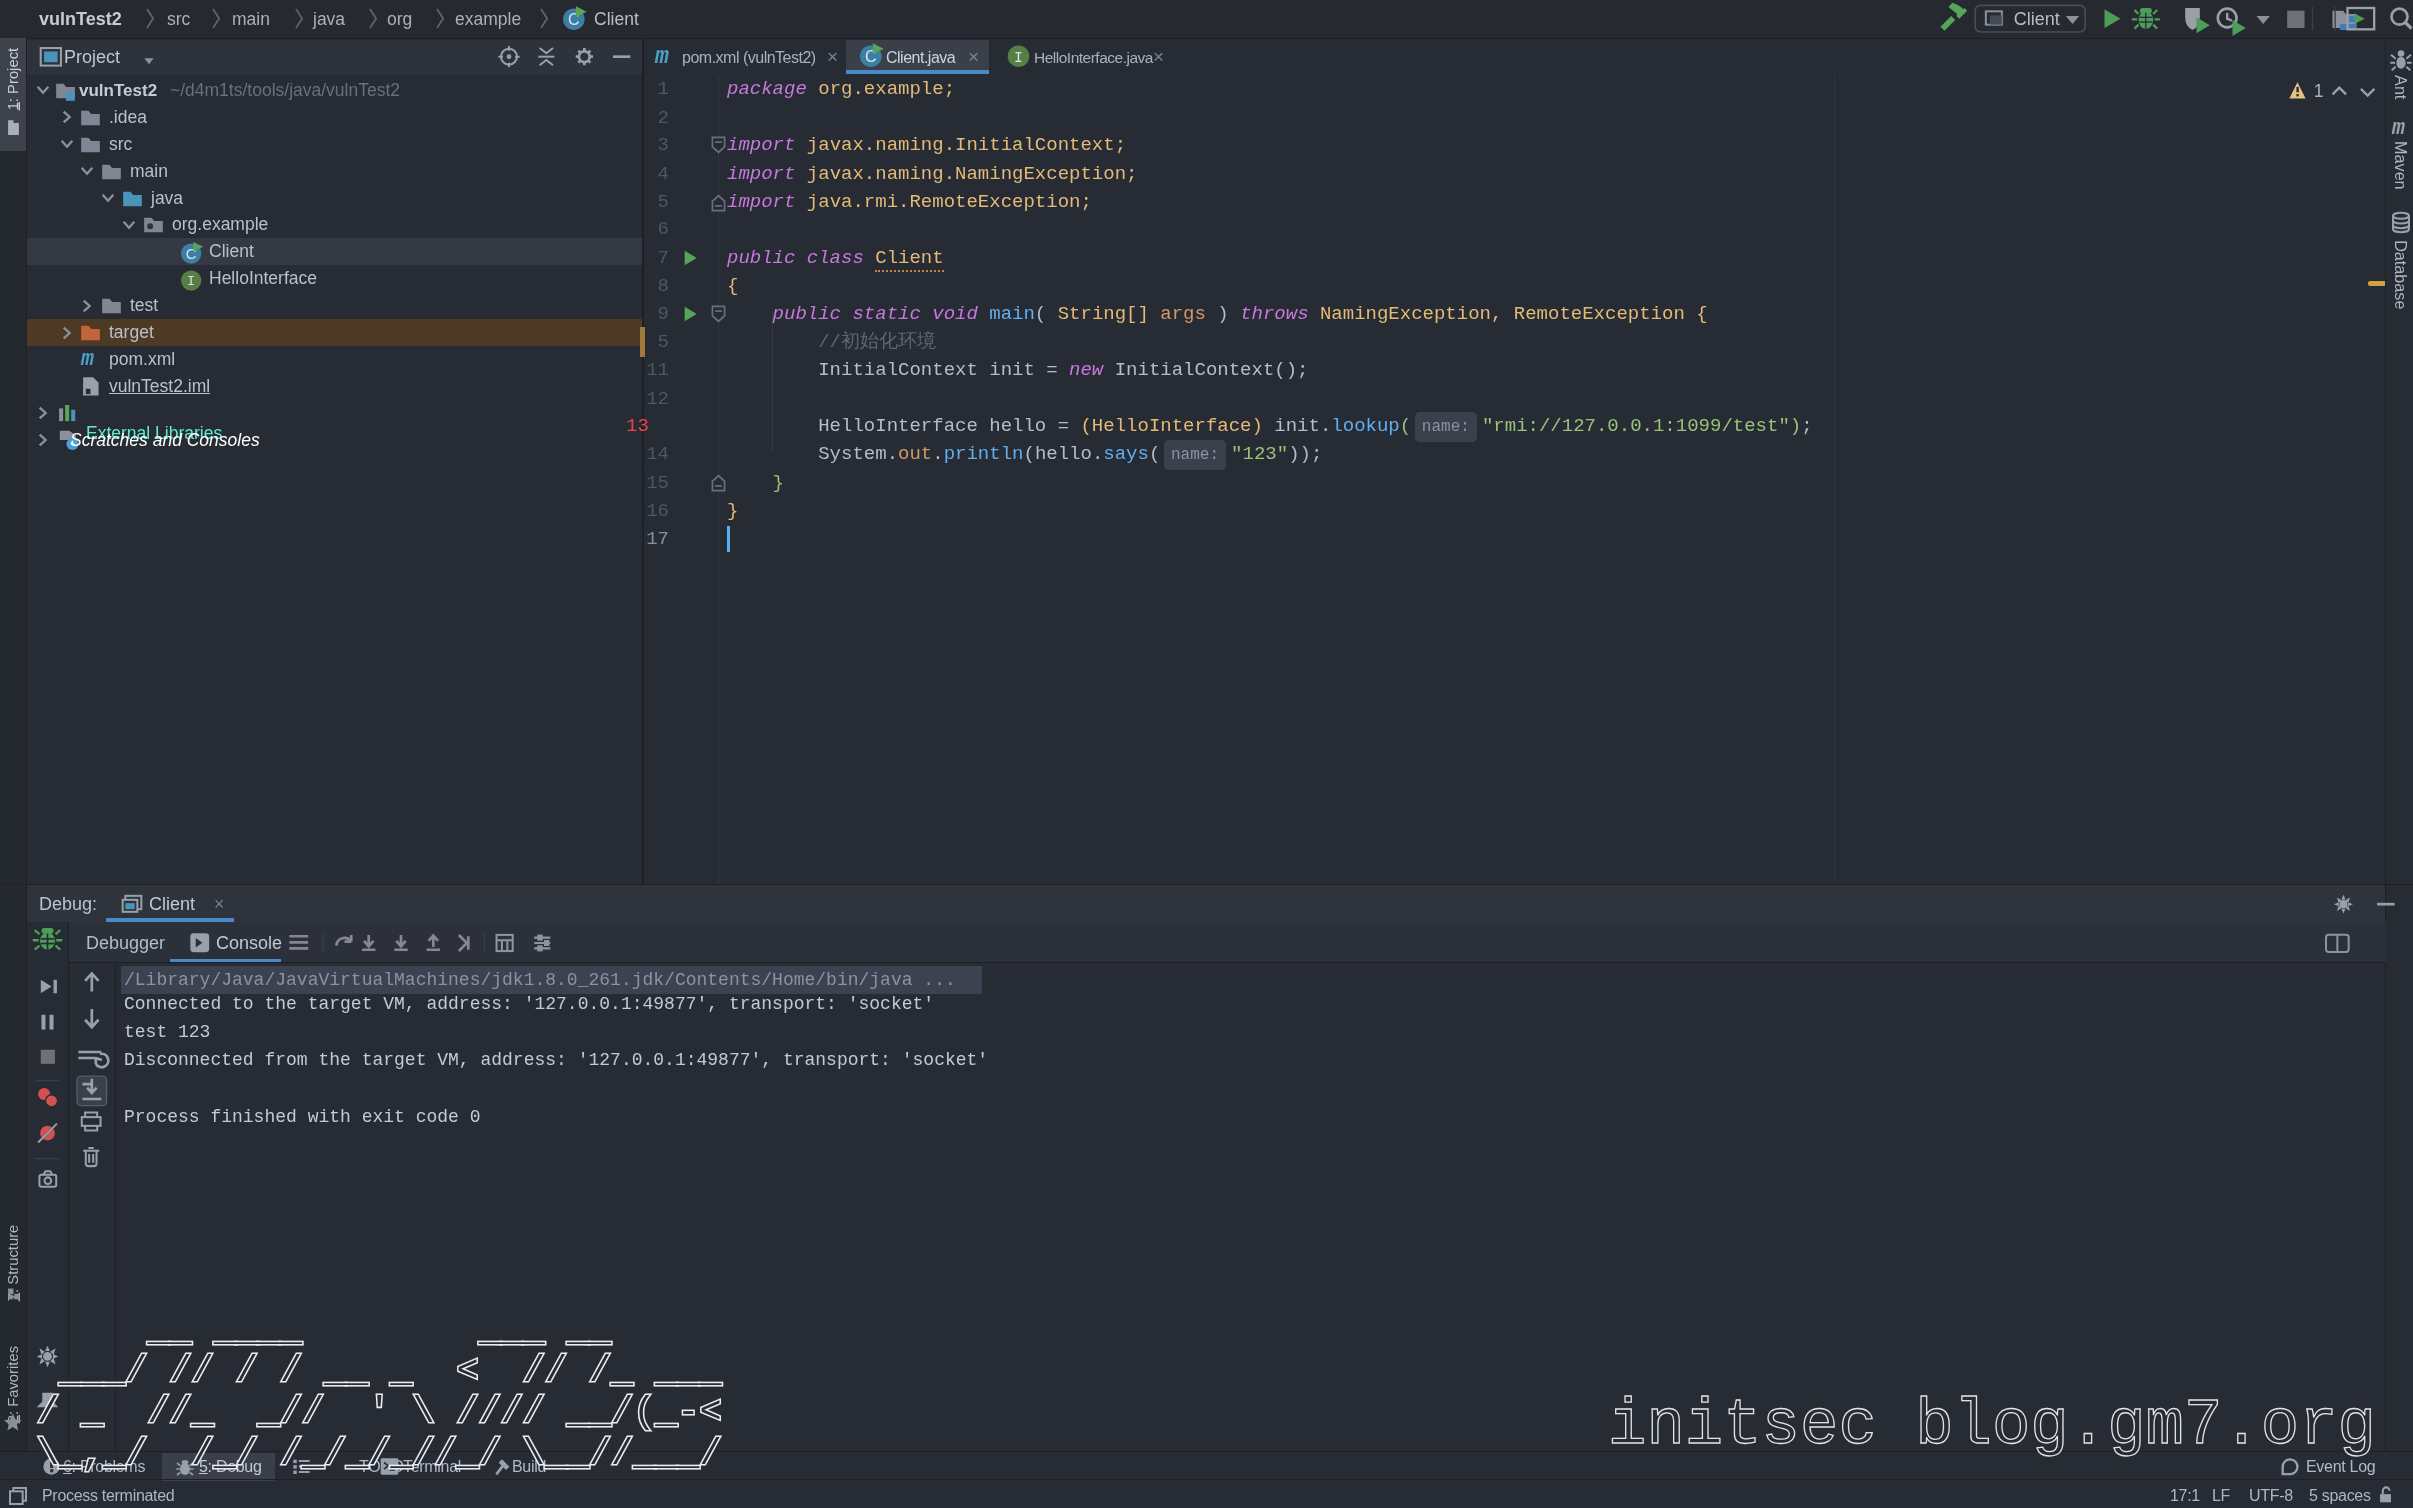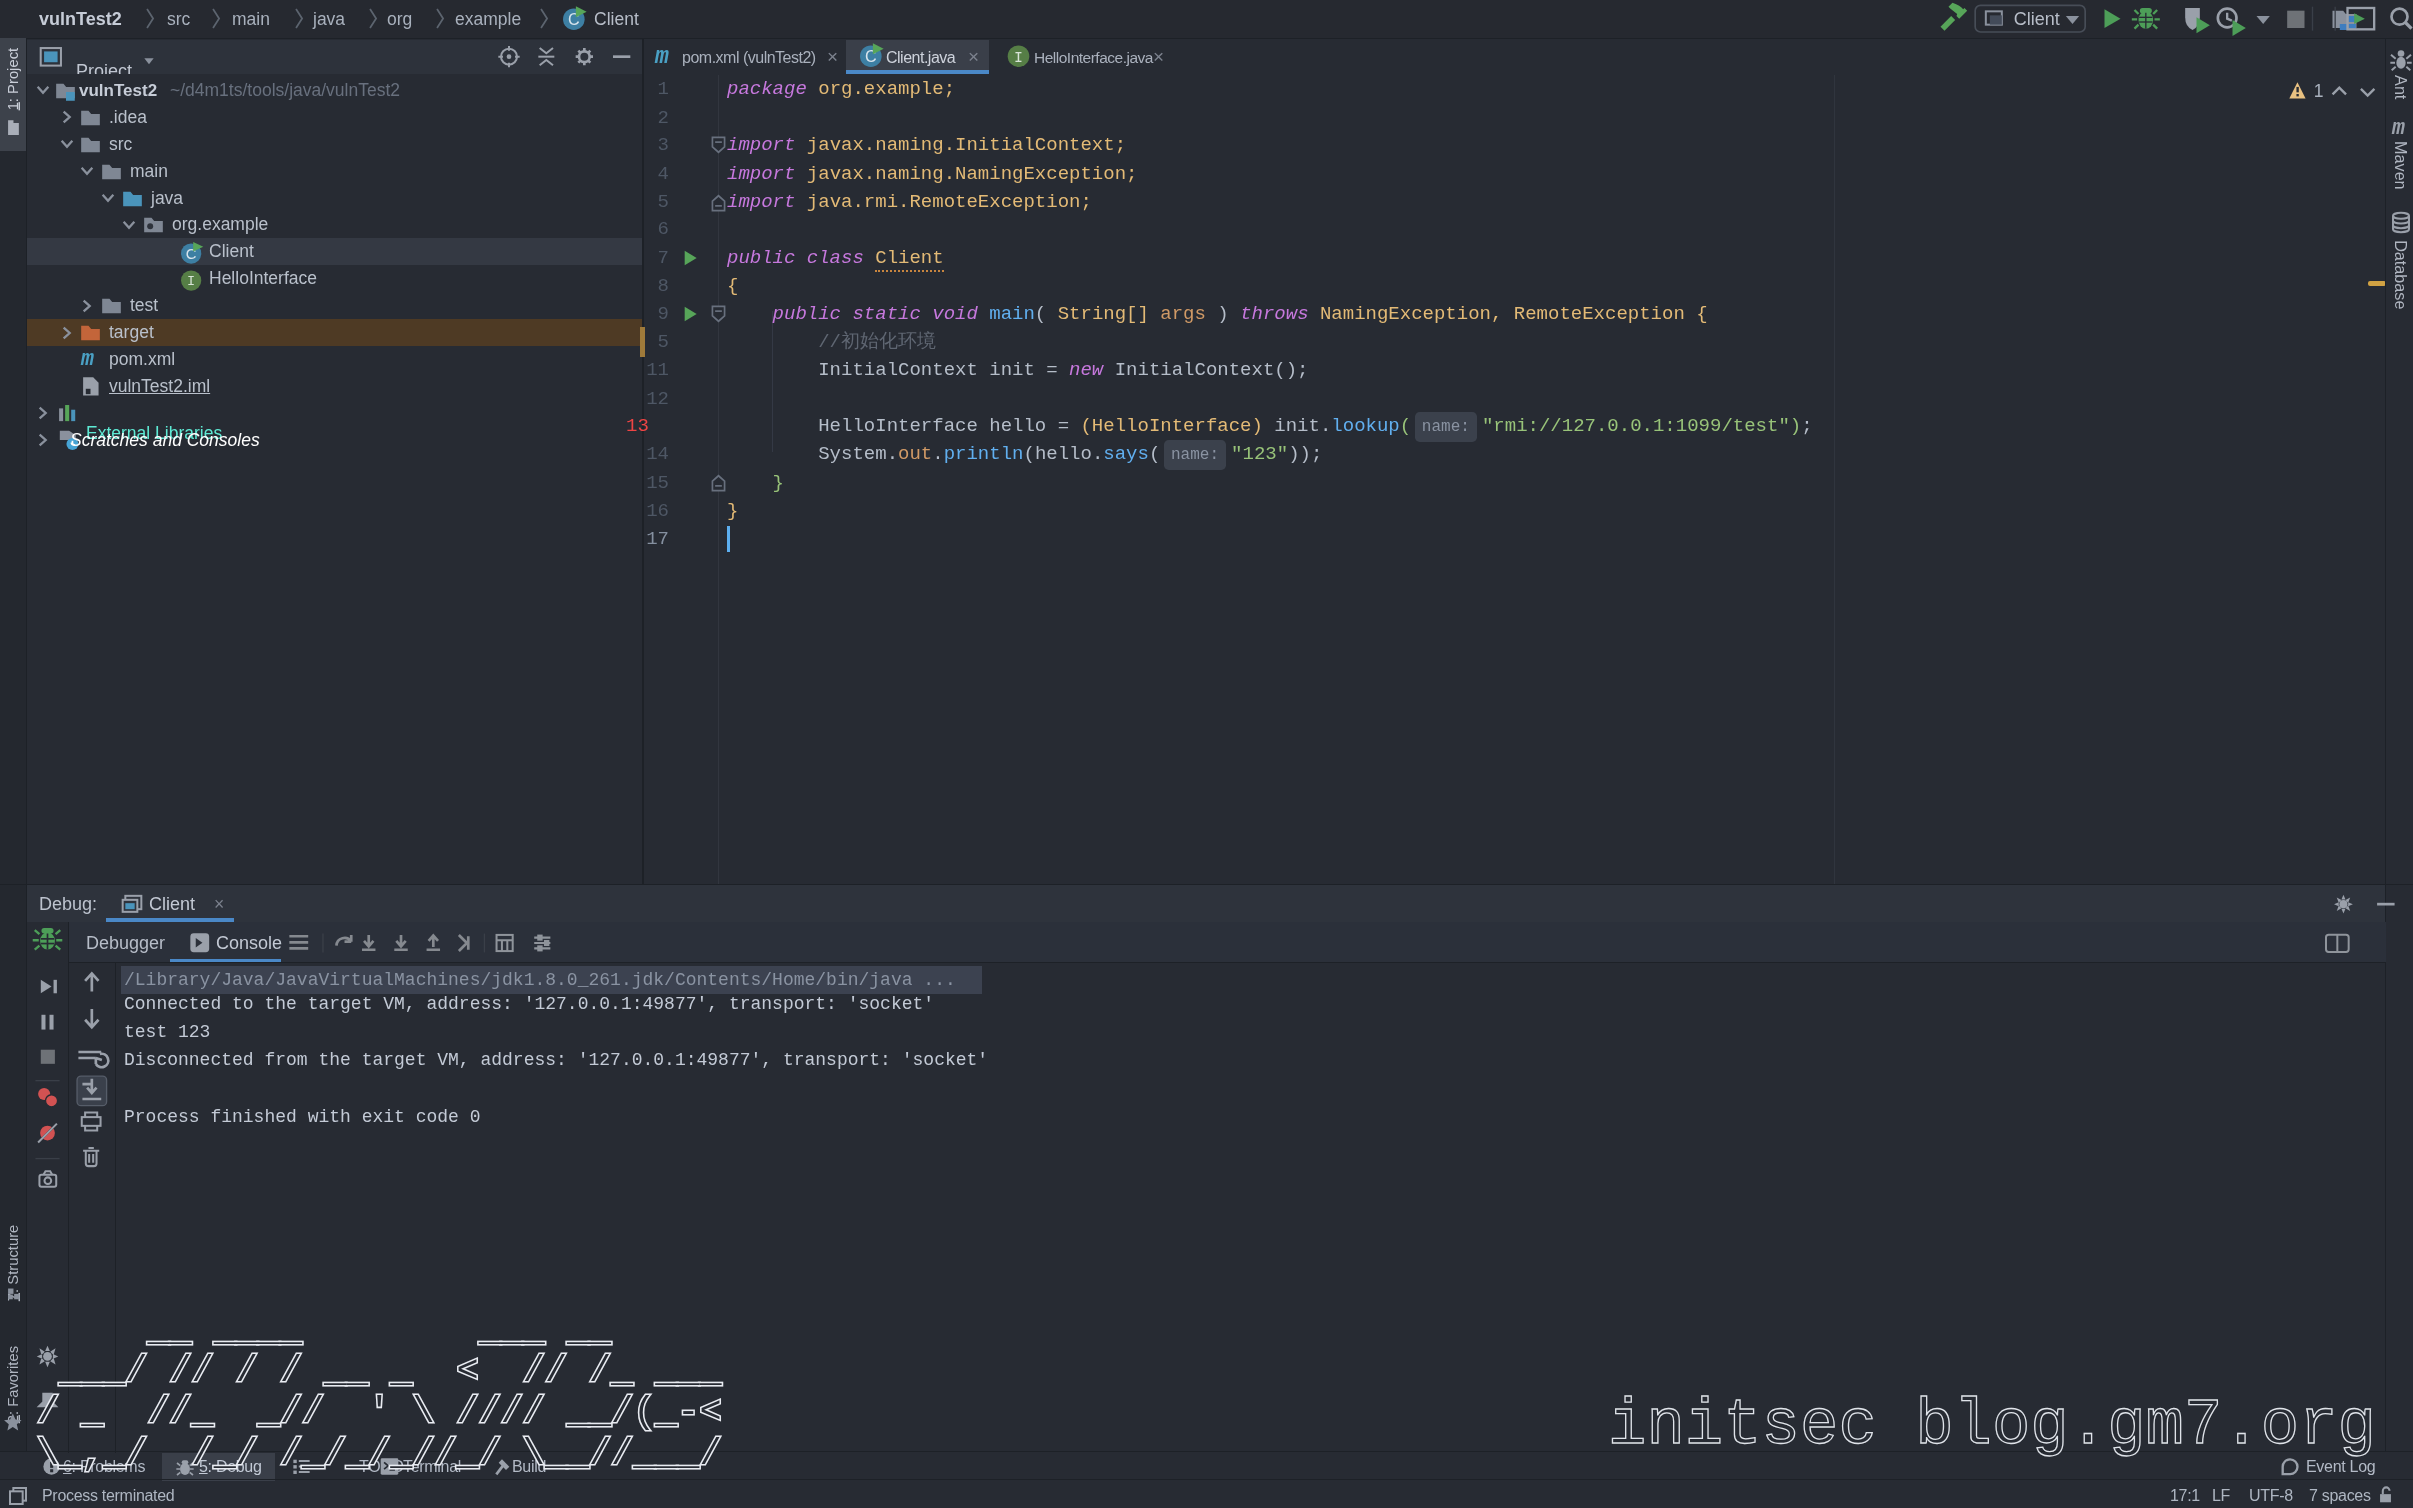--- a/index.html
+++ b/index.html
@@ -105,21 +105,21 @@
   <line x1="93" y1="34" x2="102" y2="43" stroke="#9aa0aa" stroke-width="5"></line>
 </svg>
 
 <div class="abs line" style="left:0;top:38px;width:2413px;height:1.3px;"></div>
 <div class="abs" style="left:25.6px;top:40px;width:616px;height:34px;background:#2d323b;"></div>
 
 <svg class="abs" width="27" height="27" viewBox="0 0 40 40" style="left:38px;top:44px;">
   <rect x="4" y="6" width="30" height="26" fill="none" stroke="#9aa0aa" stroke-width="3"></rect>
   <rect x="9" y="11" width="20" height="16" fill="#4a94bb"></rect>
 </svg>
-<div class="abs f27" style="left:76px;top:47px;color:#c0c6d1;margin-top:14px;">Project</div>
+<div class="abs f27" style="left:64px;top:47px;color:#c0c6d1;">Project</div>
 <svg class="abs" width="20" height="20" viewBox="0 0 30 30" style="left:139px;top:51px;">
   <path d="M8 11 L15 20 L22 11 Z" fill="#8a919d"></path>
 </svg>
 <svg class="abs" width="148" height="34" viewBox="0 0 220 51" style="left:495px;top:40px;">
   <circle cx="20" cy="25" r="12" fill="none" stroke="#9aa0aa" stroke-width="3"></circle>
   <circle cx="20" cy="25" r="3.5" fill="#9aa0aa"></circle>
   <path d="M20 9 L20 16 M20 34 L20 41 M4 25 L11 25 M29 25 L36 25" stroke="#9aa0aa" stroke-width="3"></path>
   <g stroke="#9aa0aa" stroke-width="3" fill="none">
     <path d="M66 12 L76 20 L86 12"></path>
     <path d="M66 38 L76 30 L86 38"></path>
@@ -548,21 +548,21 @@
 <div class="abs" style="left:2306px;top:1458px;font-size:16px;letter-spacing:-0.3px;color:#b3bac6;">Event Log</div>
 <div class="abs line" style="left:0;top:1479px;width:2413px;height:1.3px;"></div>
 <svg class="abs" width="20" height="20" viewBox="0 0 30 30" style="left:8px;top:1486px;">
     <rect x="8" y="3" width="19" height="19" fill="none" stroke="#9aa0aa" stroke-width="3"></rect>
     <rect x="3" y="8" width="19" height="19" fill="#272b33" stroke="#9aa0aa" stroke-width="3"></rect>
   </svg>
 <div class="abs" style="left:42px;top:1487px;font-size:16px;letter-spacing:-0.3px;color:#aeb6c2;">Process terminated</div>
 <div class="abs" style="left:2170px;top:1487px;font-size:16px;letter-spacing:-0.3px;color:#aeb6c2;">17:1</div>
 <div class="abs" style="left:2212px;top:1487px;font-size:16px;letter-spacing:-0.3px;color:#aeb6c2;">LF</div>
 <div class="abs" style="left:2249px;top:1487px;font-size:16px;letter-spacing:-0.3px;color:#aeb6c2;">UTF-8</div>
-<div class="abs" style="left:2309px;top:1487px;font-size:16px;letter-spacing:-0.3px;color:#aeb6c2;">7 spaces</div>
+<div class="abs" style="left:2309px;top:1487px;font-size:16px;letter-spacing:-0.3px;color:#aeb6c2;">5 spaces</div>
 <svg class="abs" width="19" height="19" viewBox="0 0 28 28" style="left:2376px;top:1486px;">
     <rect x="6" y="12" width="16" height="12" fill="#9aa0aa"></rect>
     <path d="M10 12 L10 7 A5 5 0 0 1 20 7" stroke="#9aa0aa" stroke-width="3" fill="none"></path>
   </svg>
 <svg class="abs" width="808" height="202" viewBox="0 0 1200 300" style="left:37px;top:1311px;">
 <text x="0" y="42.5" xml:space="preserve" font-family="Liberation Mono" font-size="54.66px" fill="#272b33" stroke="#e9ecf2" stroke-width="4.6" paint-order="stroke" style="white-space:pre;">     __ ____        ___ __</text>
 <text x="0" y="104" xml:space="preserve" font-family="Liberation Mono" font-size="54.66px" fill="#272b33" stroke="#e9ecf2" stroke-width="4.6" paint-order="stroke" style="white-space:pre;"> ___/ // / / __ _  &lt;  // /_ ___</text>
 <text x="0" y="165.5" xml:space="preserve" font-family="Liberation Mono" font-size="54.66px" fill="#272b33" stroke="#e9ecf2" stroke-width="4.6" paint-order="stroke" style="white-space:pre;">/ _  //_  _//  ' \ //// __/(_-&lt;</text>
 <text x="0" y="227" xml:space="preserve" font-family="Liberation Mono" font-size="54.66px" fill="#272b33" stroke="#e9ecf2" stroke-width="4.6" paint-order="stroke" style="white-space:pre;">\_,_/  /_/ /_/_/_//_/ \__//___/</text>
 </svg>

